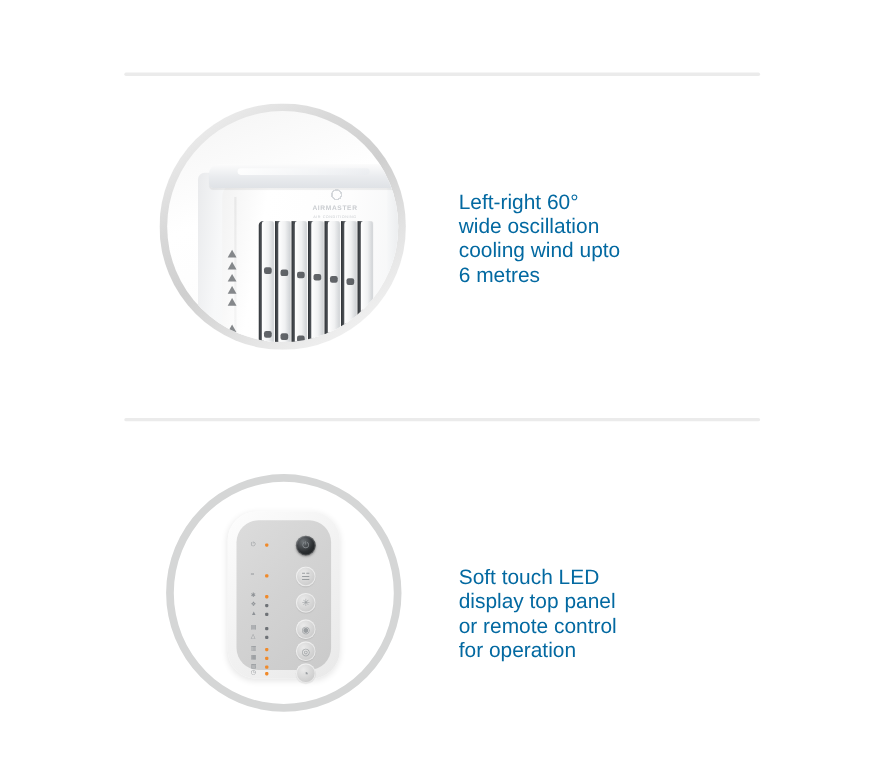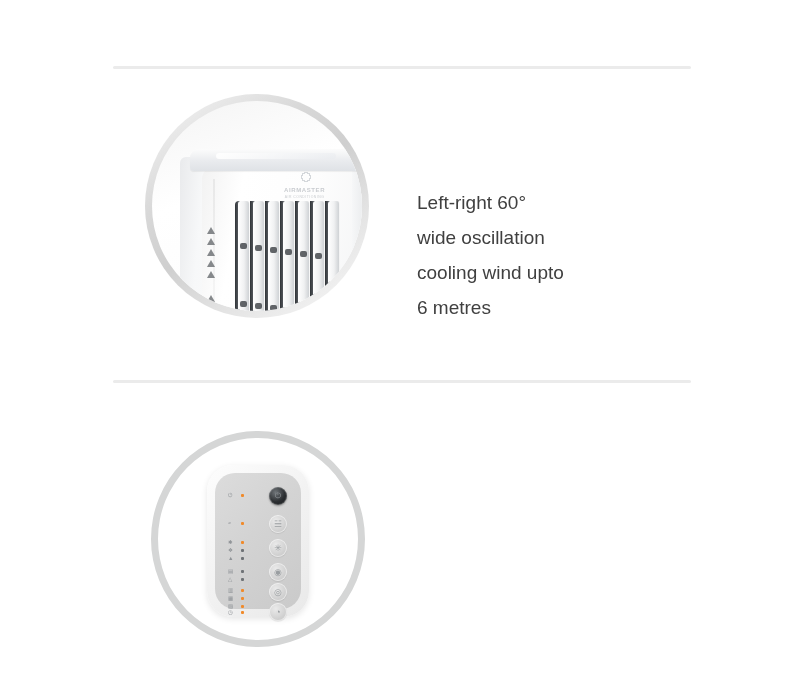--- a/index.html
+++ b/index.html
@@ -60,24 +60,23 @@
   .media {
     position: absolute;
     left: 145px;
     top: 0;
   }
 
   .caption {
     position: absolute;
     left: 417px;
     font-size: 19px;
-    line-height: 35px;
-    color: #404040;
+    line-height: 22px;
+    color: #0369a1;
     white-space: pre-line;
-    margin-top: 11px;
   }
   .caption-1 { top: 84px; }
   .caption-2 { top: 90px; }
 
   
   .circle1 {
     position: relative;
     width: 226px;
     height: 254px;
   }
@@ -489,15 +488,19 @@
             <div class="led-row" style="top:136px" data-interactable="false">
               <span class="ico" data-interactable="false">◷</span>
               <span class="dot" style="left:13px"></span>
             </div>
 
           </div>
         </div>
       </div>
     </div>
 
+    <div class="caption caption-2" data-interactable="false">Soft touch LED
+display top panel
+or remote control
+for operation</div>
   </div>
 
 </div>
 
 </body></html>

